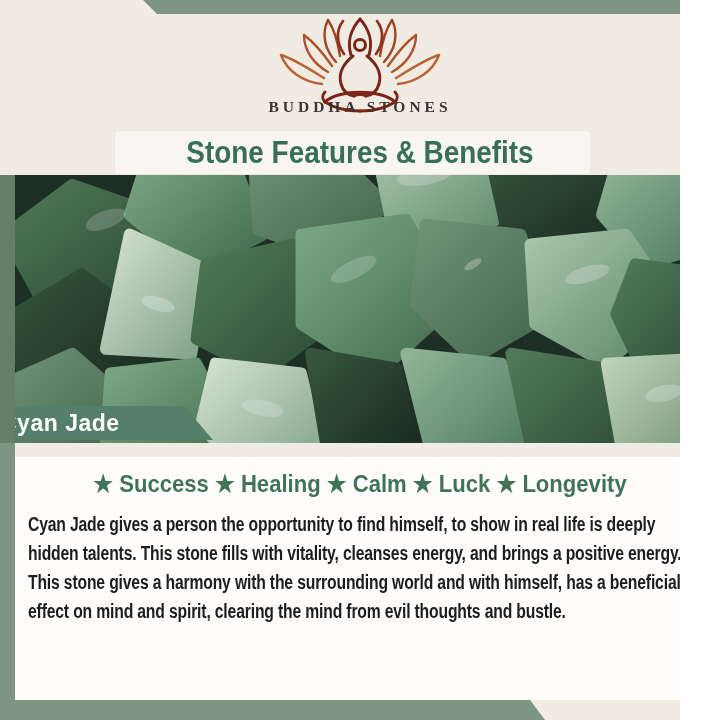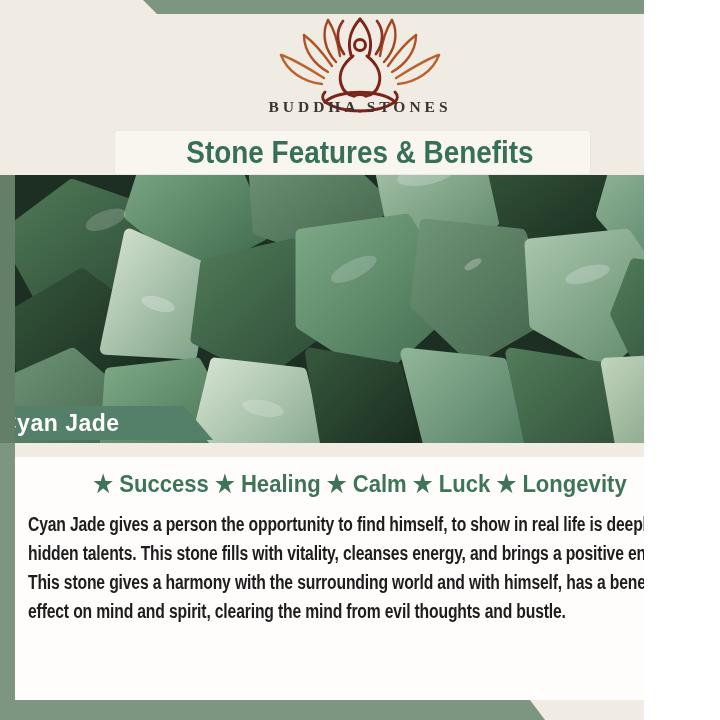--- a/index.html
+++ b/index.html
@@ -1,19 +1,20 @@
 <!DOCTYPE html>
 <html><head>
 <meta charset="utf-8">
 <style>
   html,body{margin:0;padding:0;}
   .canvas{
     position:relative; width:644px; height:720px; overflow:hidden;
     background:#f1ece3;
     font-family:"Liberation Sans", sans-serif;
+    padding-left:36px;
   }
   
   .frame-top{
     position:absolute; left:143px; top:0; width:577px; height:14px;
     background:#7d9681; z-index:6;
     clip-path:polygon(0 0,100% 0,100% 100%,14px 100%);
   }
   .frame-right{
     position:absolute; left:702px; top:0; width:18px; height:537px;
     background:#7d9681; z-index:5;

